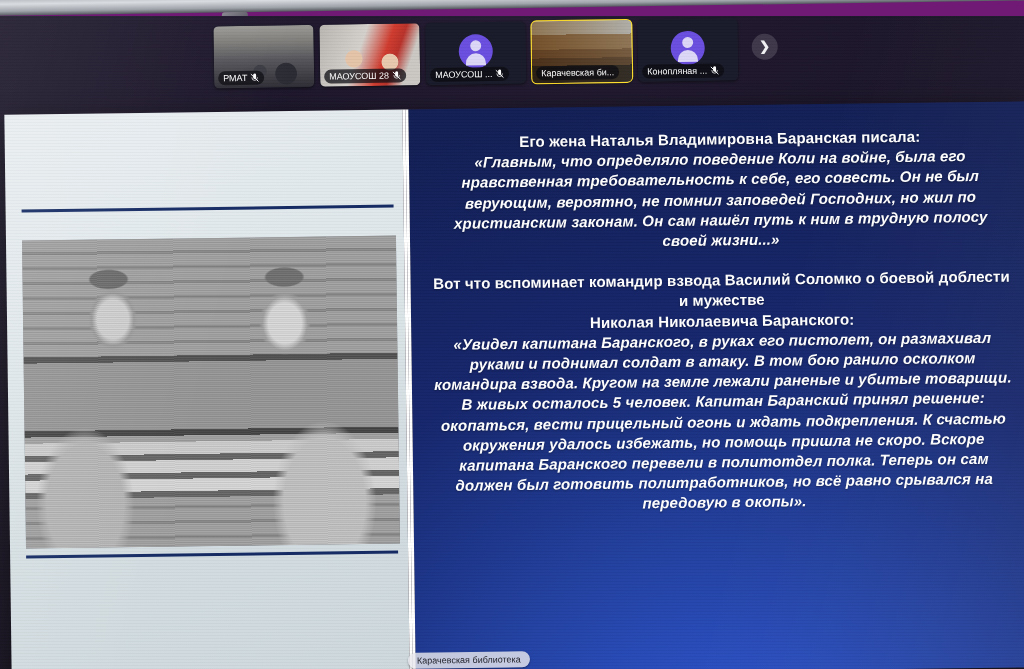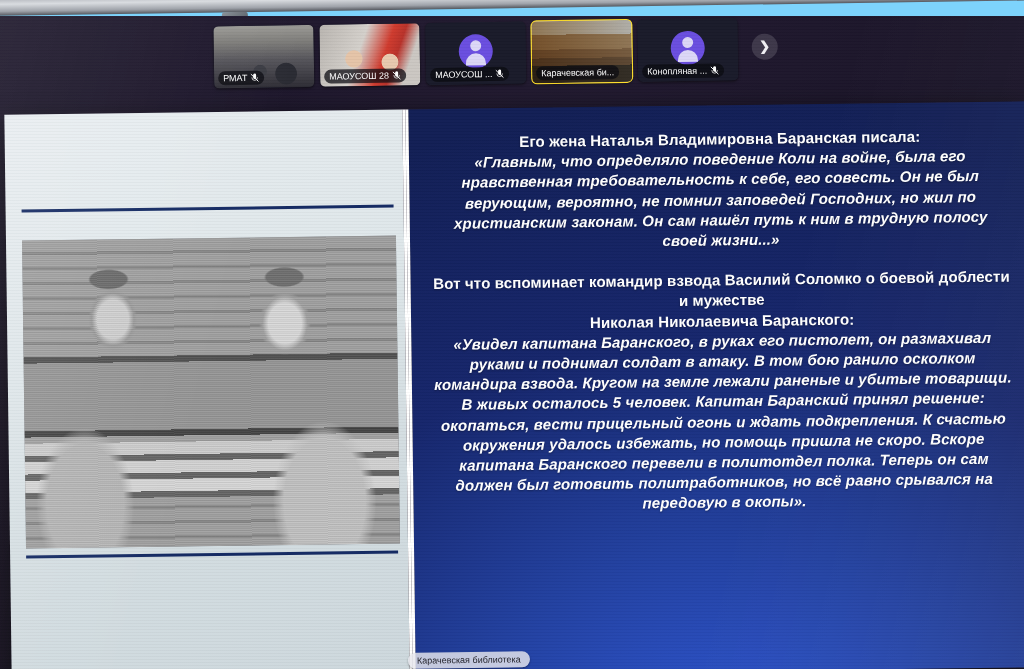--- a/index.html
+++ b/index.html
@@ -13,21 +13,21 @@
     height: 669px;
     overflow: hidden;
     font-family: "Liberation Sans", sans-serif;
   }
 
   
   #scene {
     position: relative;
     width: 1024px;
     height: 669px;
-    background: #7dd3fc;
+    background: #701a75;
     overflow: hidden;
   }
 
   
   .bezel-top {
     position: absolute;
     left: -20px;
     top: -14px;
     width: 1070px;
     height: 30px;

